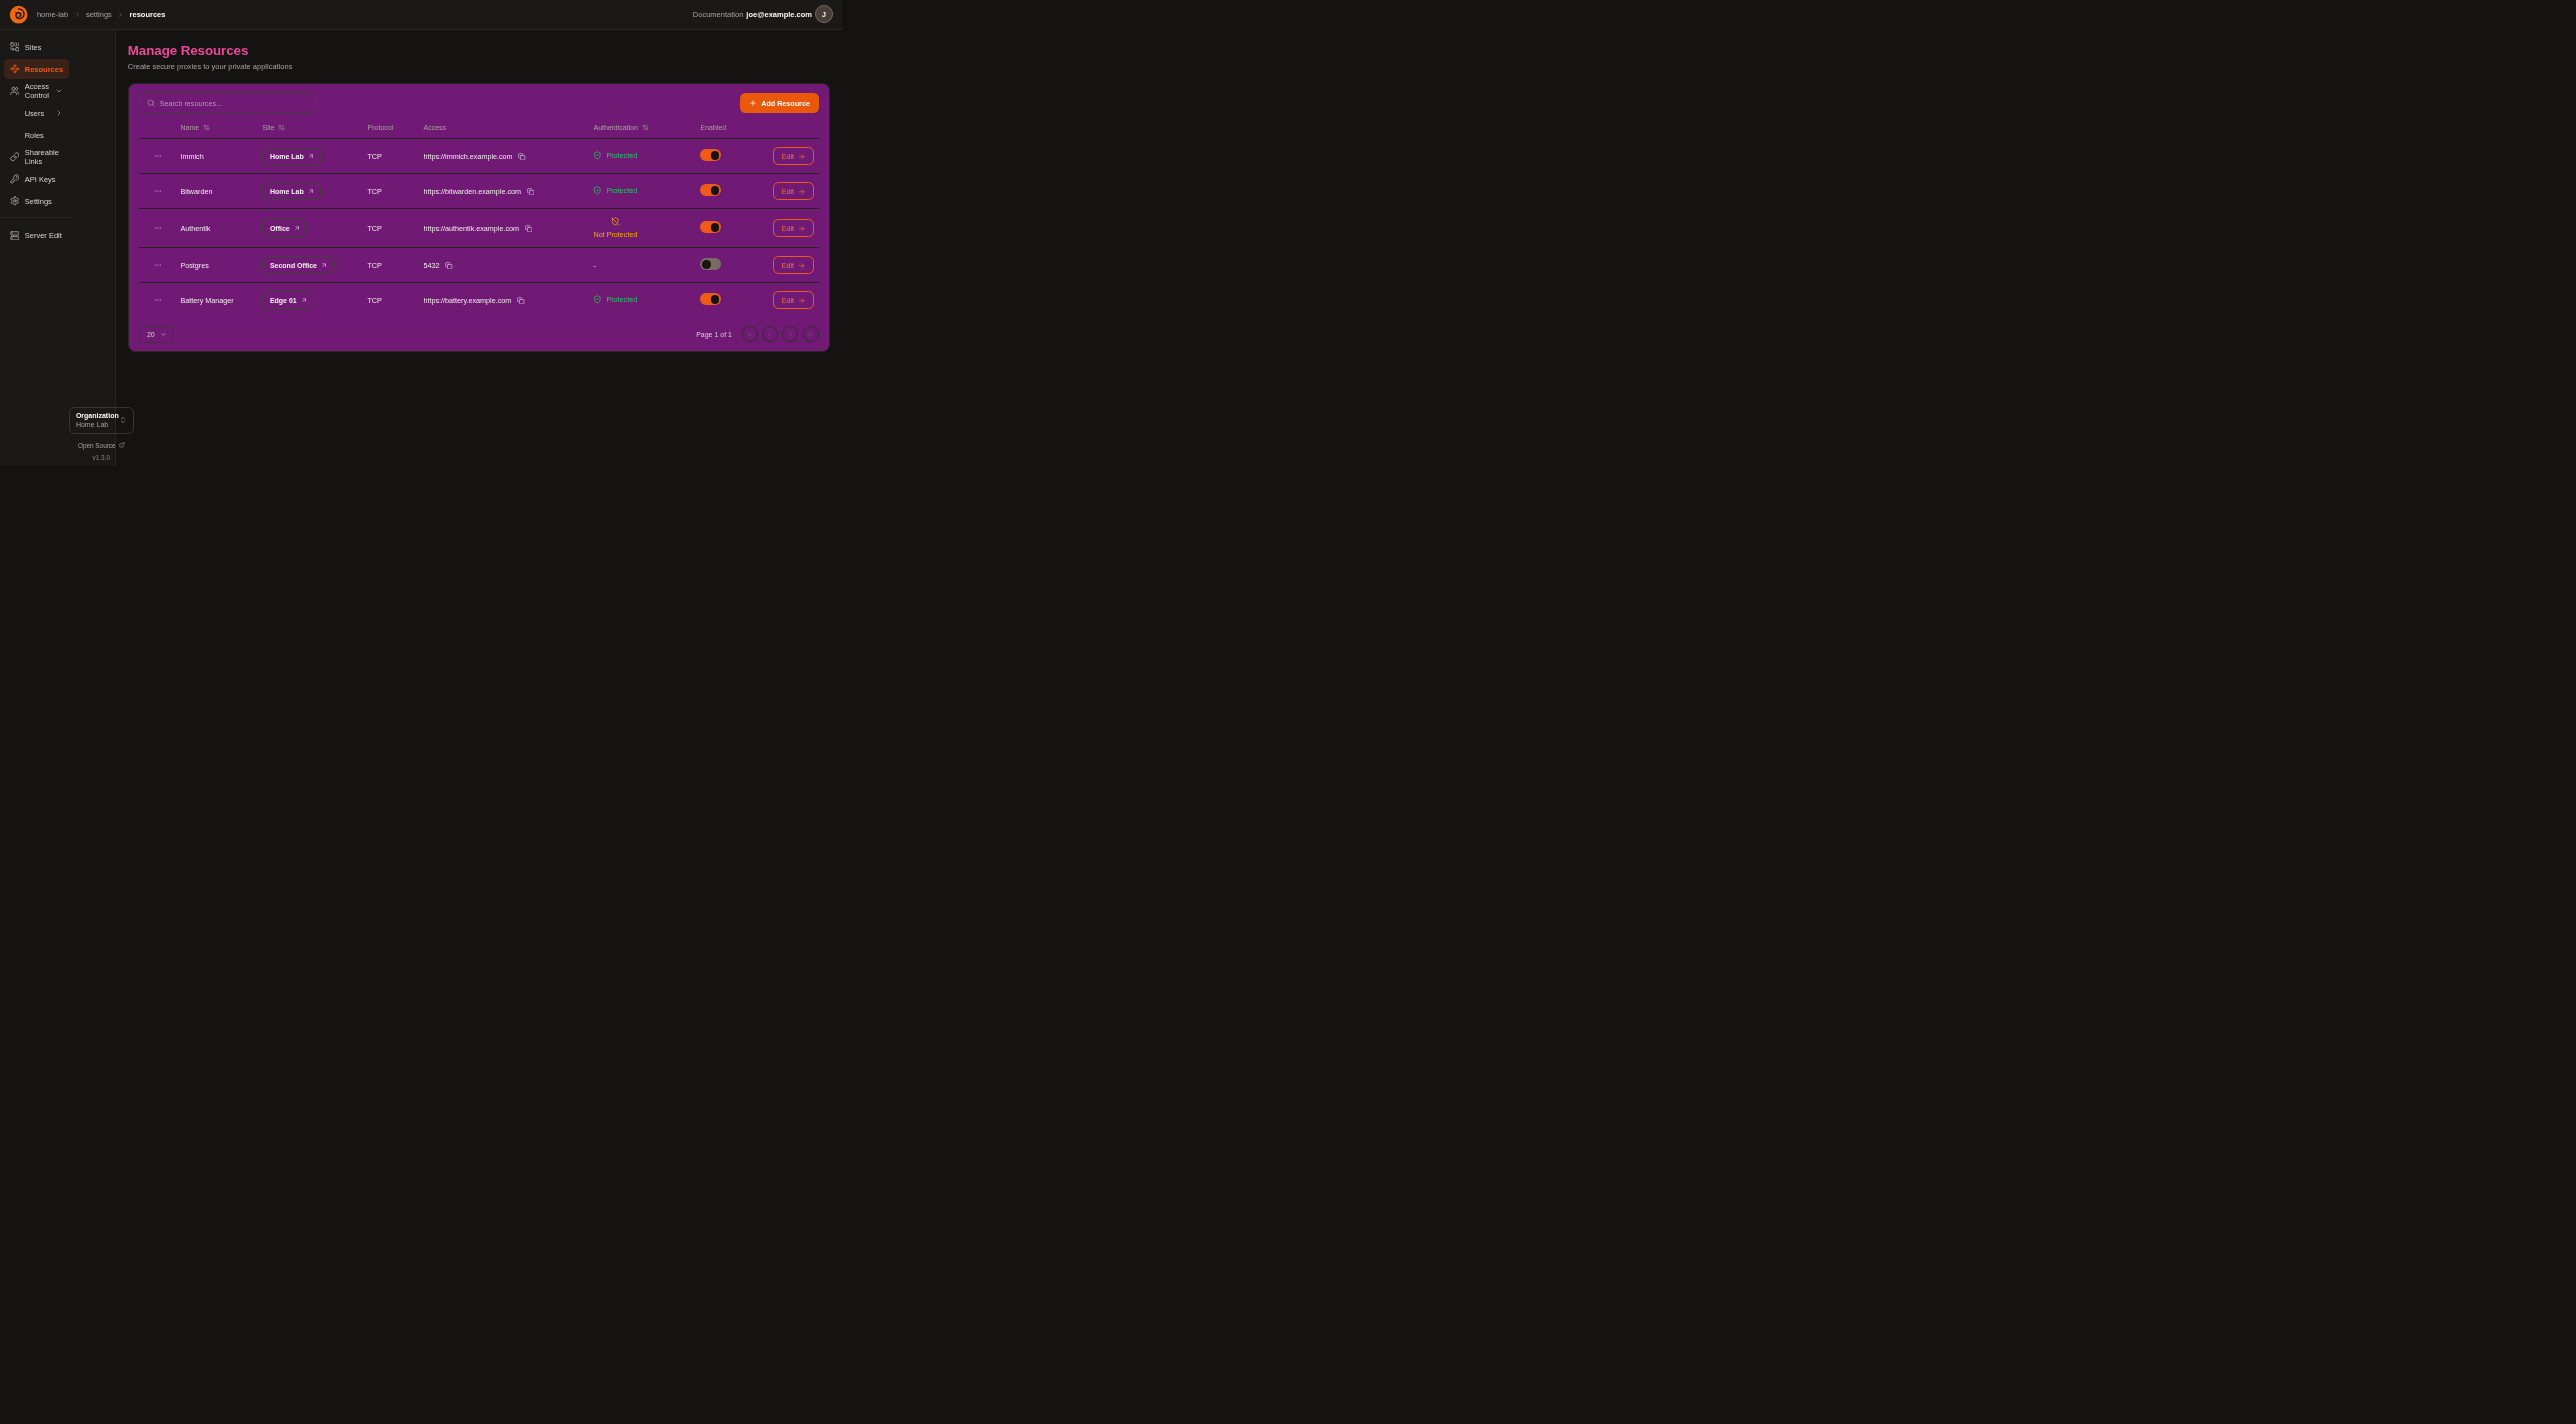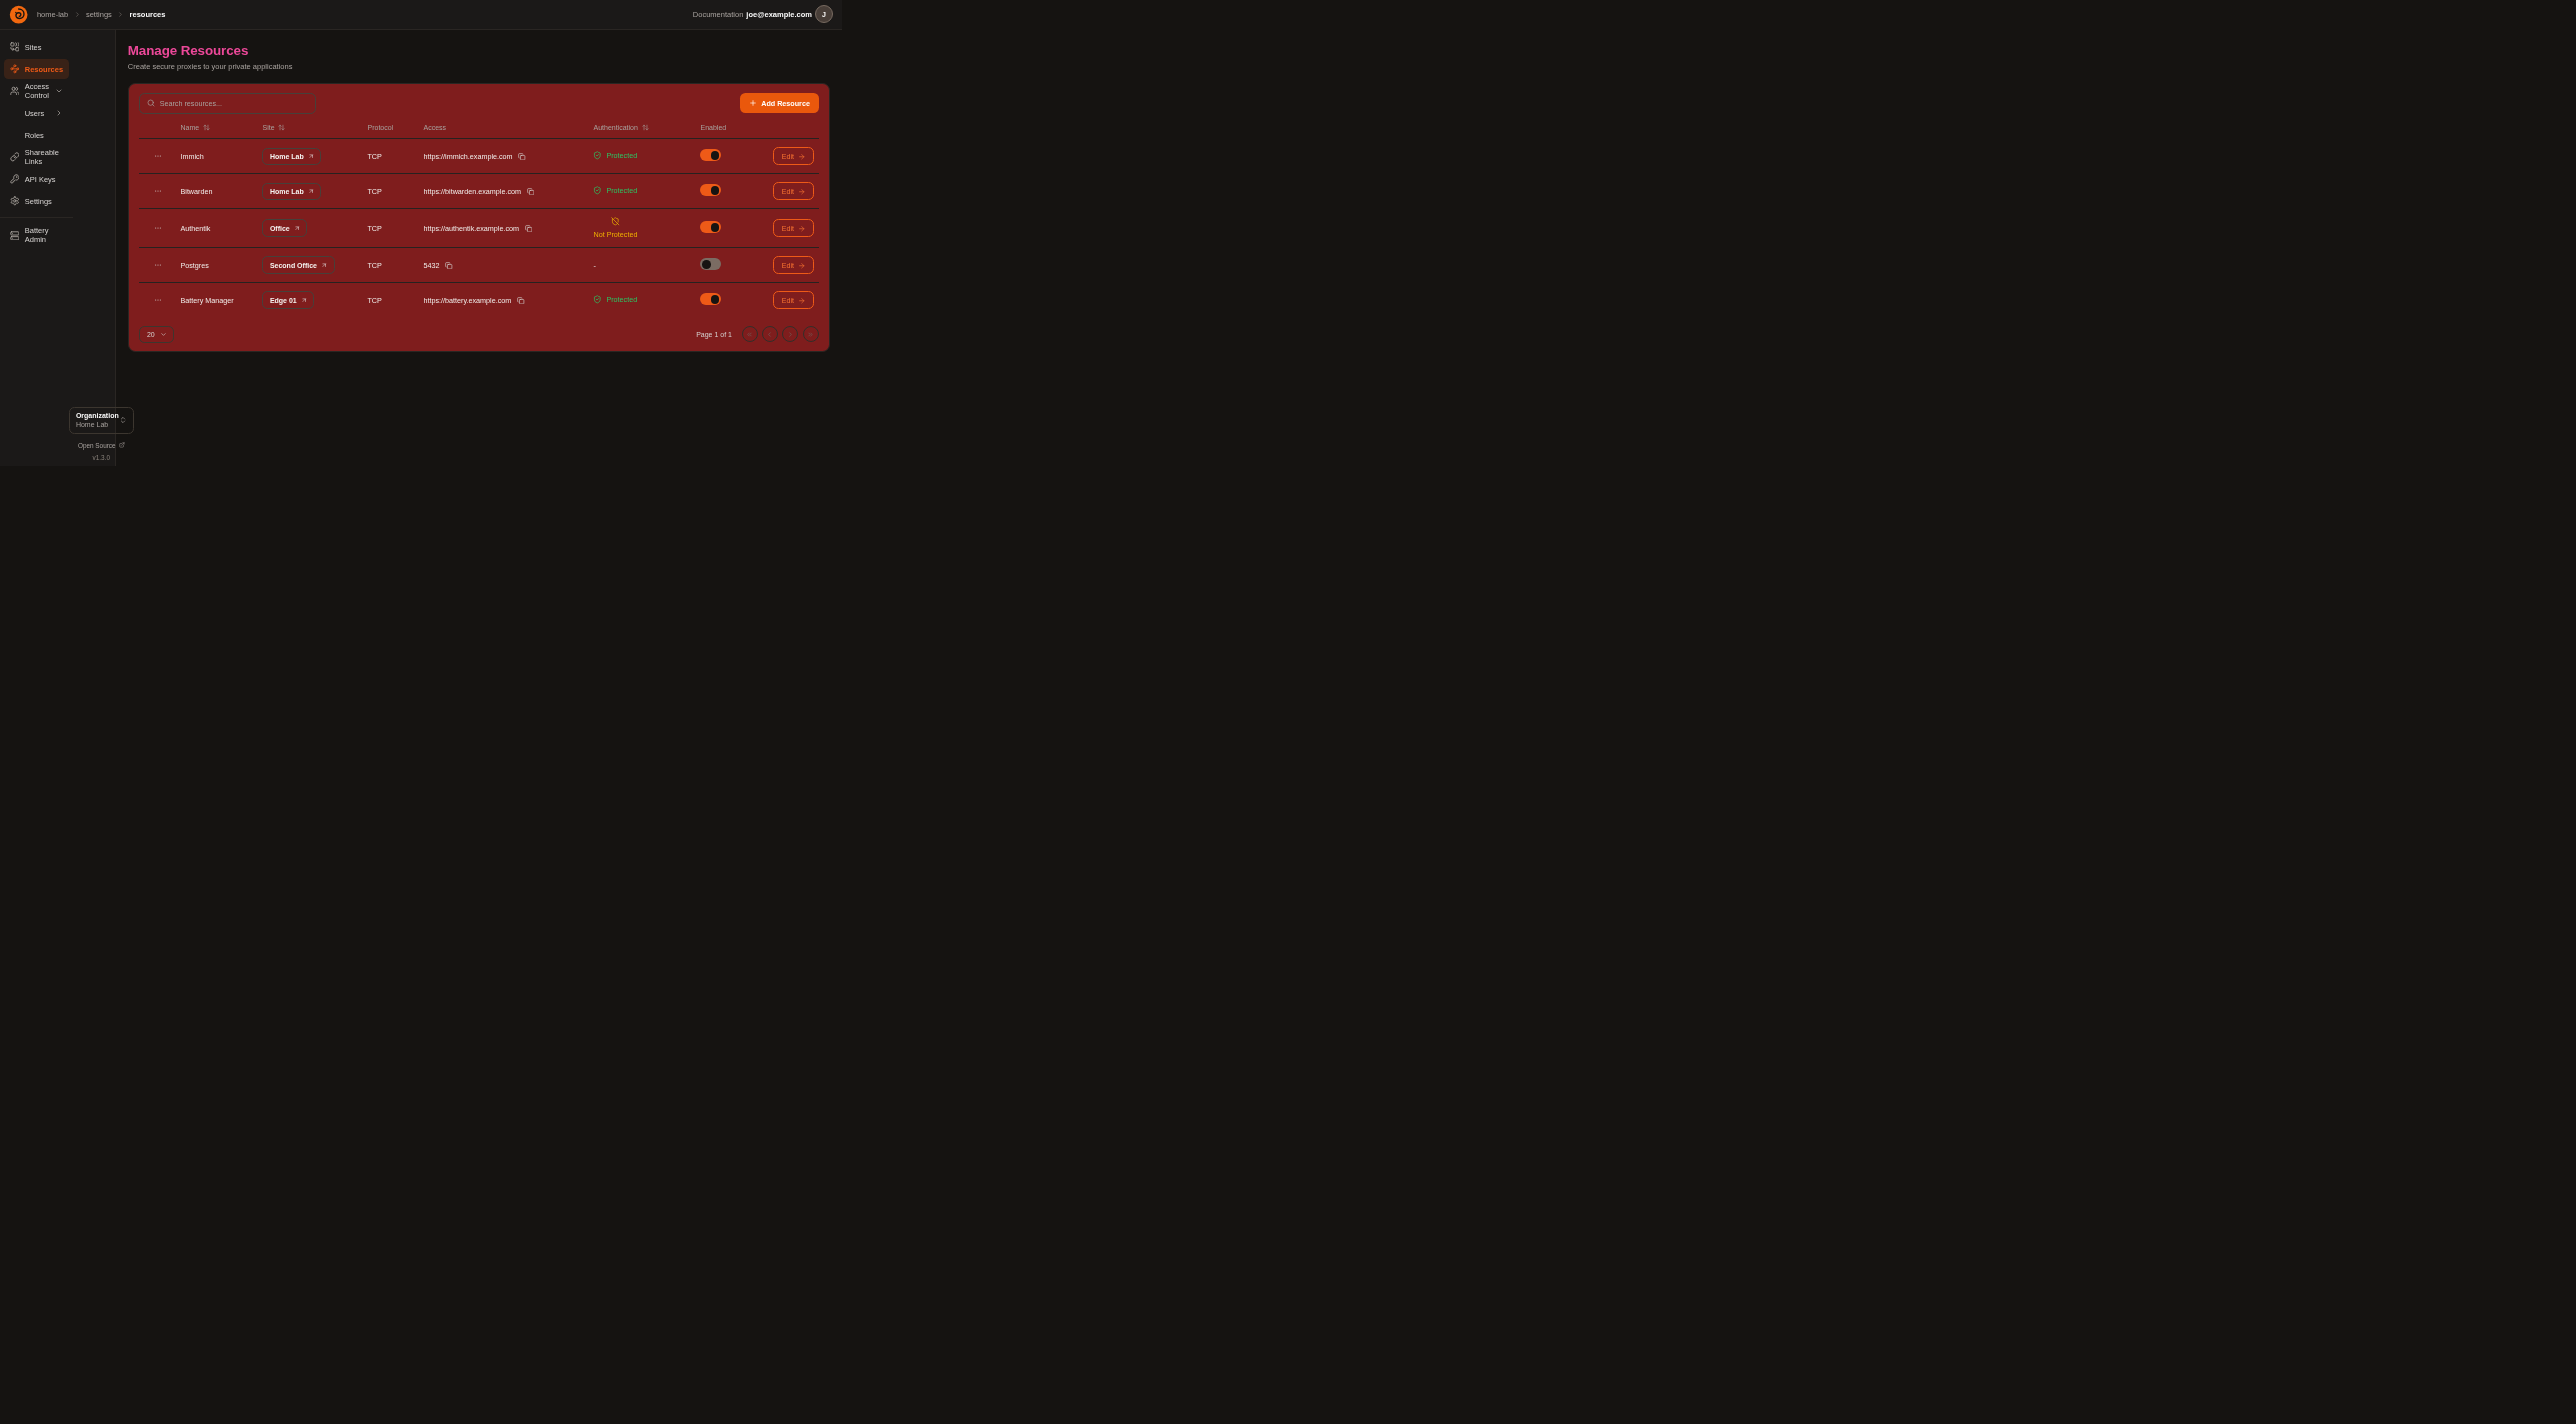--- a/index.html
+++ b/index.html
@@ -58,21 +58,21 @@
   .org-value{font-size:7px;color:var(--muted);margin-top:1.6px;}
   .org-chevrons{color:var(--muted);display:flex;}
   .open-source{display:flex;align-items:center;justify-content:center;gap:3.2px;color:var(--muted);
     font-size:6.4px;margin-top:8px;cursor:pointer;text-decoration:none;}
   .version{text-align:center;font-size:6.4px;color:#8a837c;margin-top:4.8px;}
 
   
   .main{flex:1;padding:13px 11.8px 0;min-width:0;}
   .page-title{font-size:13.4px;font-weight:700;color:#ec4899;letter-spacing:-0.1px;}
   .page-subtitle{font-size:7.5px;color:var(--muted);margin-top:4.3px;}
-  .card{margin-top:11.8px;background:#7f1d1d;border:0.5px solid var(--border);border-radius:7.5px;padding:9.7px 10.7px 8.6px;}
+  .card{margin-top:11.8px;background:#701a75;border:0.5px solid var(--border);border-radius:7.5px;padding:9.7px 10.7px 8.6px;}
 
   .toolbar{display:flex;align-items:center;justify-content:space-between;}
   .search{display:flex;align-items:center;gap:4.8px;width:177px;height:20.4px;border:0.5px solid var(--border-light);
     border-radius:5.4px;padding:0 6.4px;color:var(--muted);}
   .search input{flex:1;background:transparent;border:none;outline:none;color:#e7e5e4;font-size:7.2px;
     font-family:"Liberation Sans",sans-serif;}
   .search input::placeholder{color:var(--muted);}
   .btn-primary{display:flex;align-items:center;gap:4.3px;background:var(--accent-dark);color:#fff;border:none;
     border-radius:5.4px;padding:0 8.6px;height:20px;font-size:7.2px;font-weight:700;cursor:pointer;
     font-family:"Liberation Sans",sans-serif;}
@@ -244,21 +244,21 @@
         <div class="nav-divider"></div>
         <a class="nav-item">
           <span class="nav-icon">
             <svg width="9.7" height="9.7" viewBox="0 0 24 24" fill="none" stroke="currentColor" stroke-width="2" stroke-linecap="round" stroke-linejoin="round">
                 <rect width="20" height="8" x="2" y="2" rx="2"></rect>
                 <rect width="20" height="8" x="2" y="14" rx="2"></rect>
                 <line x1="6" x2="6.01" y1="6" y2="6"></line>
                 <line x1="6" x2="6.01" y1="18" y2="18"></line>
               </svg>
           </span>
-          <span class="nav-label">Battery Admin</span>
+          <span class="nav-label">Server Edit</span>
         </a>
       </nav>
 
       <div class="sidebar-bottom">
         <div class="org-box">
           <div>
             <div class="org-label">Organization</div>
             <div class="org-value">Home Lab</div>
           </div>
           <span class="org-chevrons">

